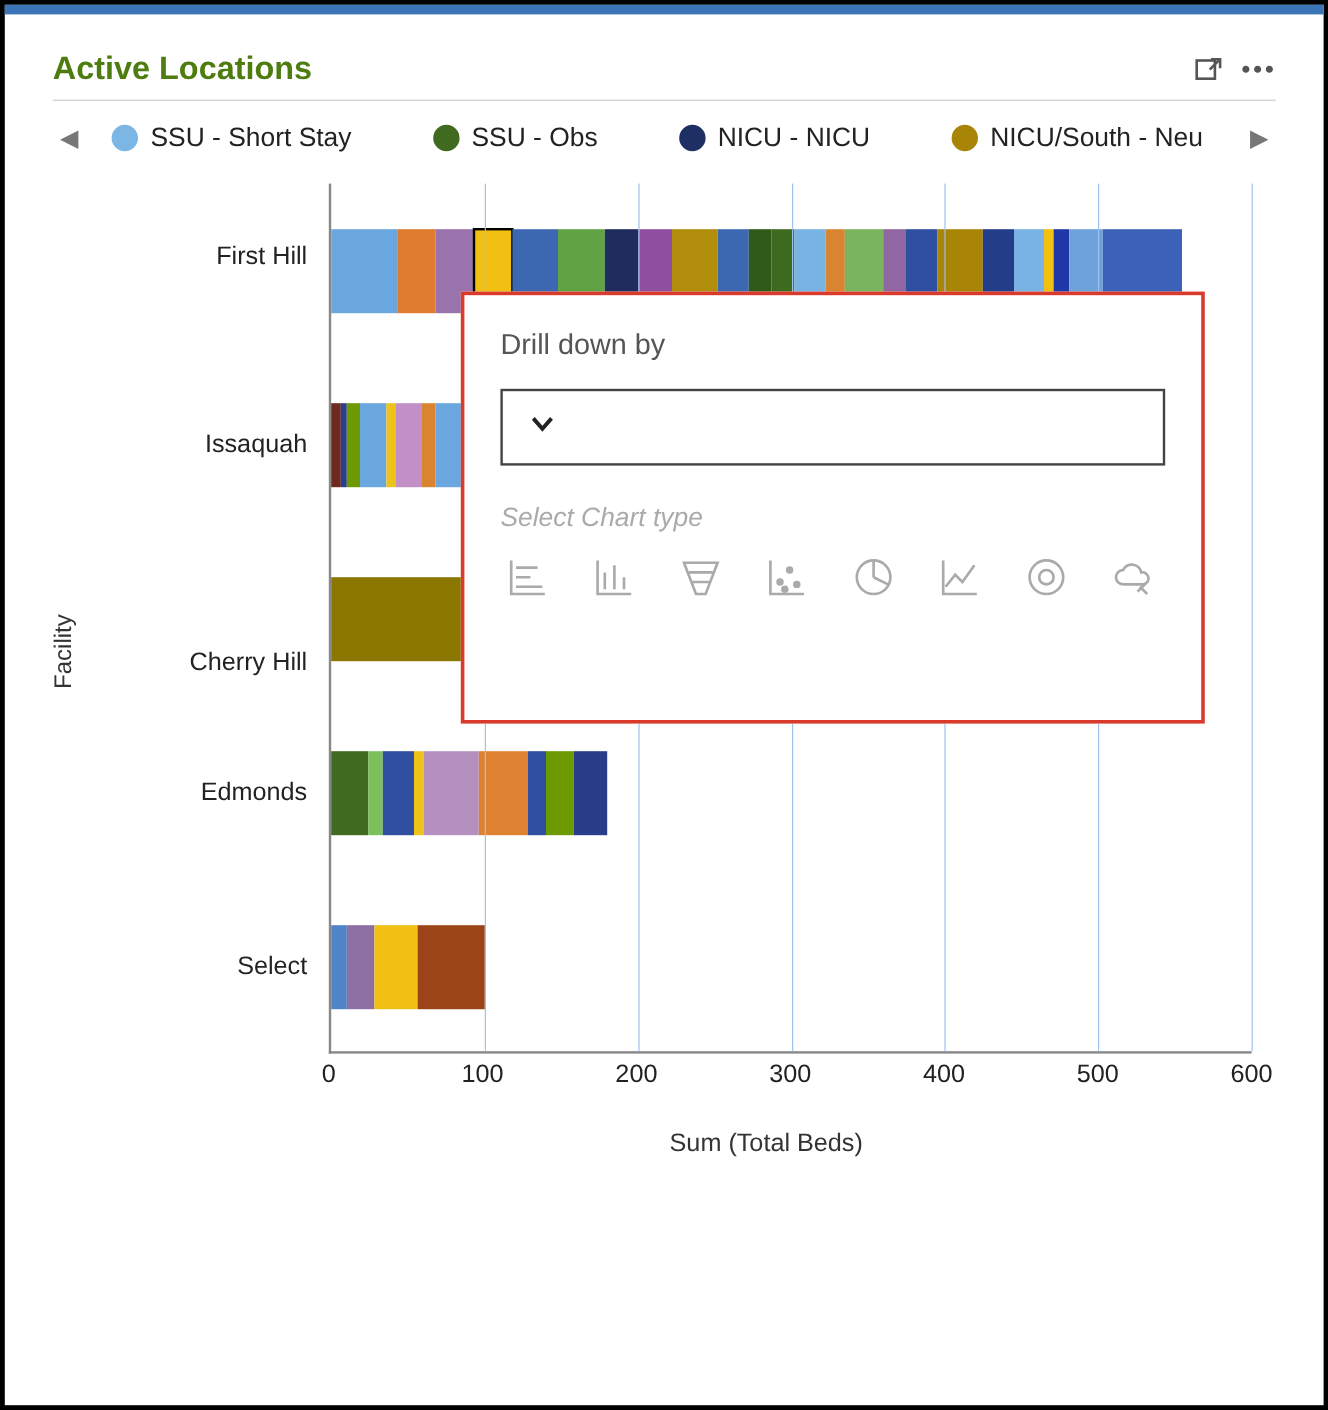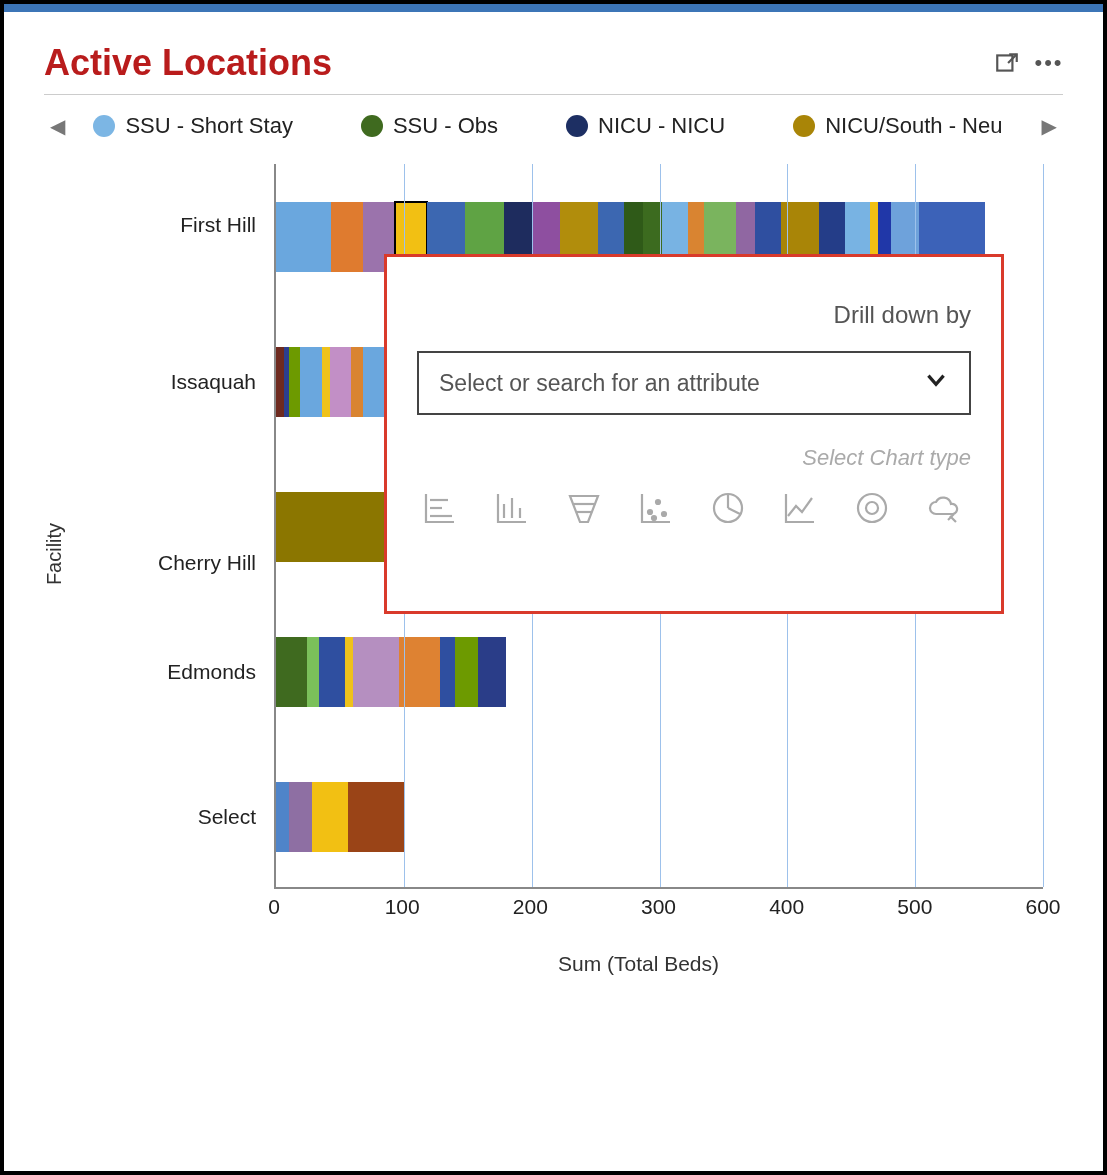--- a/index.html
+++ b/index.html
@@ -8,21 +8,21 @@
     border:4px solid #000; position:relative; background:#fff;
   }
   .top-bar { height:8px; background:#3c75b7; }
   .card {
     padding:30px 40px 0 40px;
   }
   .card-header {
     display:flex; align-items:center; justify-content:space-between;
     padding-bottom:10px; border-bottom:1px solid #ccc;
   }
-  .card-title { font-size:36px; font-weight:600; color:#b91c1c; }
+  .card-title { font-size:27px; font-weight:600; color:#4d7c0f; }
   .card-icons { display:flex; gap:14px; color:#555; }
   .icon-btn { width:28px; height:28px; display:flex; align-items:center; justify-content:center; cursor:pointer; }
   .subheader {
     font-size:25px; font-weight:600; color:#222; margin-top:18px; padding-bottom:10px; border-bottom:1px solid #ccc;
   }
   .legend-row {
     display:flex; align-items:center; gap:8px; margin-top:18px; font-size:22px; color:#222; overflow:hidden;
   }
   .legend-arrow { color:#777; padding:0 6px; cursor:pointer; font-size:20px; }
   .legend-item { display:flex; align-items:center; gap:10px; margin:0 14px; white-space:nowrap; }
@@ -50,21 +50,21 @@
   .seg { height:100%; }
   .x-ticks { position:absolute; left:190px; right:20px; bottom:0; height:55px; }
   .x-tick { position:absolute; top:6px; transform:translateX(-50%); font-size:21px; color:#222; }
   .x-axis-title {
     text-align:center; font-size:21px; color:#333; margin-top:8px; margin-left:190px; margin-right:20px;
   }
 
   
   .popup {
     position:absolute; border:3px solid #d93a2b; background:#fff; z-index:10;
-    padding:44px 30px 20px 30px; box-sizing:border-box;text-align:right;
+    padding:28px 30px 20px 30px; box-sizing:border-box;
   }
   .popup-title { font-size:24px; color:#555; margin-bottom:22px; }
   .combo {
     border:2px solid #444; height:60px; display:flex; align-items:center; justify-content:space-between;
     padding:0 20px; font-size:23px; color:#555; cursor:pointer;
   }
   .combo .chev { font-weight:bold; }
   .popup-sub { font-size:22px; color:#aaa; margin-top:30px; margin-bottom:14px;font-style:italic; }
   .ct-row { display:flex; gap:26px; align-items:center; }
   .ct-btn { width:46px; height:46px; display:flex; align-items:center; justify-content:center; color:#aaa; cursor:pointer; }
@@ -197,21 +197,20 @@
           <div class="x-tick" style="left: 33.3333%;">200</div>
           <div class="x-tick" style="left: 50%;">300</div>
           <div class="x-tick" style="left: 66.6667%;">400</div>
           <div class="x-tick" style="left: 83.3333%;">500</div>
           <div class="x-tick" style="left: 100%;">600</div>
         </div>
 
       <div class="popup" style="left:300px; top:90px; width:620px; height:360px;">
         <div class="popup-title">Drill down by</div>
         <div class="combo">
-          <span>Select or search for an attribute</span>
           <span class="chev">
             <svg width="26" height="26" viewBox="0 0 24 24" fill="none" stroke="#222" stroke-width="3">
                 <path d="M5 8 L12 16 L19 8"></path>
               </svg>
           </span>
         </div>
         <div class="popup-sub">Select Chart type</div>
         <div class="ct-row">
           <div class="ct-btn">
               <svg width="40" height="40" viewBox="0 0 40 40">

